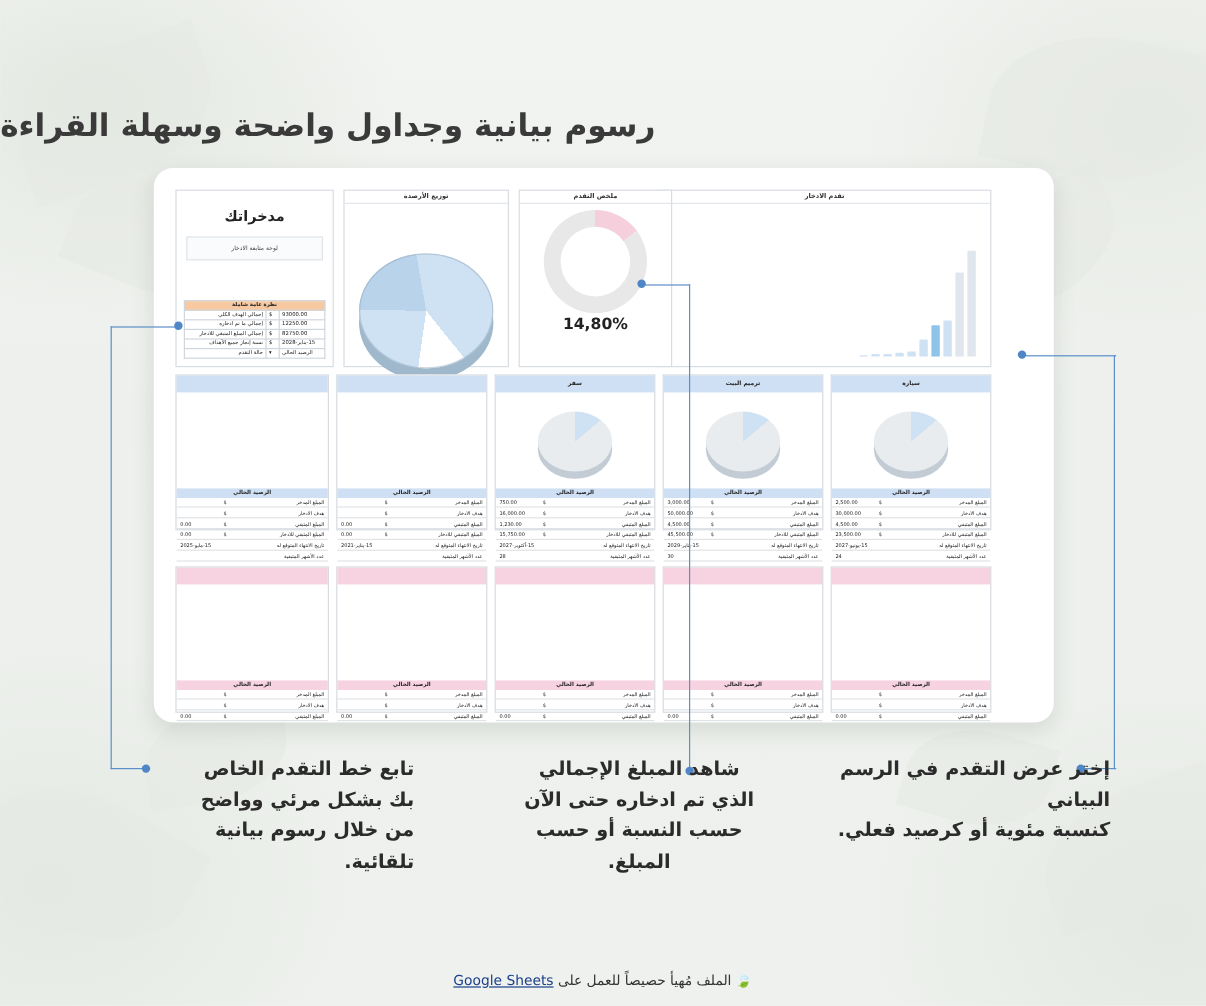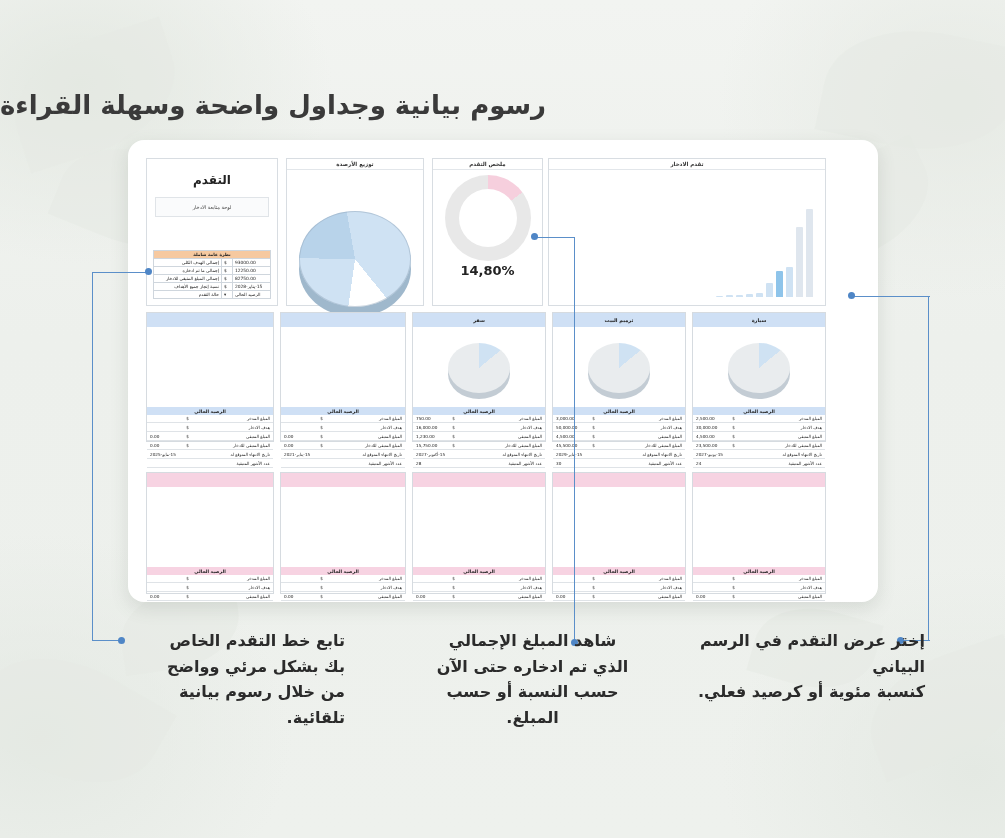--- a/index.html
+++ b/index.html
@@ -53,21 +53,21 @@
   .panel{
     position:absolute;background:#ffffff;border:1px solid #d8dde2;box-sizing:border-box;
   }
   .panel-title{
     font-size:5.5px;text-align:center;color:#333;padding:2px 0;border-bottom:1px solid #e2e6ea;
     font-weight:600;
   }
 
   
   #p-progress{left:410px;top:8px;width:278px;height:148px;}
-  #p-summary{left:294px;top:8px;width:111px;height:148px;}
+  #p-summary{left:294px;top:8px;width:128px;height:148px;}
   #p-dist{left:148px;top:8px;width:138px;height:148px;}
   #p-savings{left:8px;top:8px;width:132px;height:148px;background:#fff;border:1px solid #d8dde2;}
 
   .bar-chart{position:absolute;left:0;right:0;bottom:8px;height:104px;}
   .bar{position:absolute;bottom:0;width:7px;border-radius:1px 1px 0 0;}
 
   .donut-wrap{position:absolute;left:0;right:0;top:16px;display:flex;justify-content:center;}
   .donut{
     width:86px;height:86px;border-radius:50%;
     background:conic-gradient(#f6cfdd 0 14.8%, #e8e8e8 14.8% 100%);
@@ -171,21 +171,21 @@
 
       <div class="panel" id="p-dist">
         <div class="panel-title">توزيع الأرصدة</div>
         <div class="pie3d">
           <div class="base"></div>
           <div class="top"></div>
         </div>
       </div>
 
       <div class="panel" id="p-savings">
-        <div class="savings-head">التقدم</div>
+        <div class="savings-head">مدخراتك</div>
         <div class="savings-sub">لوحة متابعة الادخار</div>
         <table class="mini-table">
           <tbody>
               <tr class="hdr">
             <td colspan="3">نظرة عامة شاملة</td>
           </tr>
           <tr>
             <td class="val">93000.00</td>
             <td class="cur">$</td>
             <td class="lbl">إجمالي الهدف الكلي</td>
@@ -560,14 +560,19 @@
   <div class="cl-line" style="left:852px;top:296px;width:78px;border-top-width:1.5px;"></div>
   <div class="cl-line" style="left:928px;top:296px;height:345px;border-left-width:1.5px;"></div>
   <div class="cl-line" style="left:900px;top:640px;width:30px;border-top-width:1.5px;"></div>
   <div class="dot" style="left:848px;top:292px;"></div>
   <div class="dot" style="left:897px;top:637px;"></div>
   <div class="note" style="left:693px;top:628px;width:232px;">
     <div>إختر عرض التقدم في الرسم البياني</div>
     <div style="font-weight:700;">كنسبة مئوية أو كرصيد فعلي.</div>
   </div>
 
+  <div class="footer">
+    <span class="leaf-emoji">🍃</span>
+    <span>الملف مُهيأ حصيصاً للعمل على</span>
+    <a href="#">Google Sheets</a>
+  </div>
 
 </div>
 
 </body></html>

